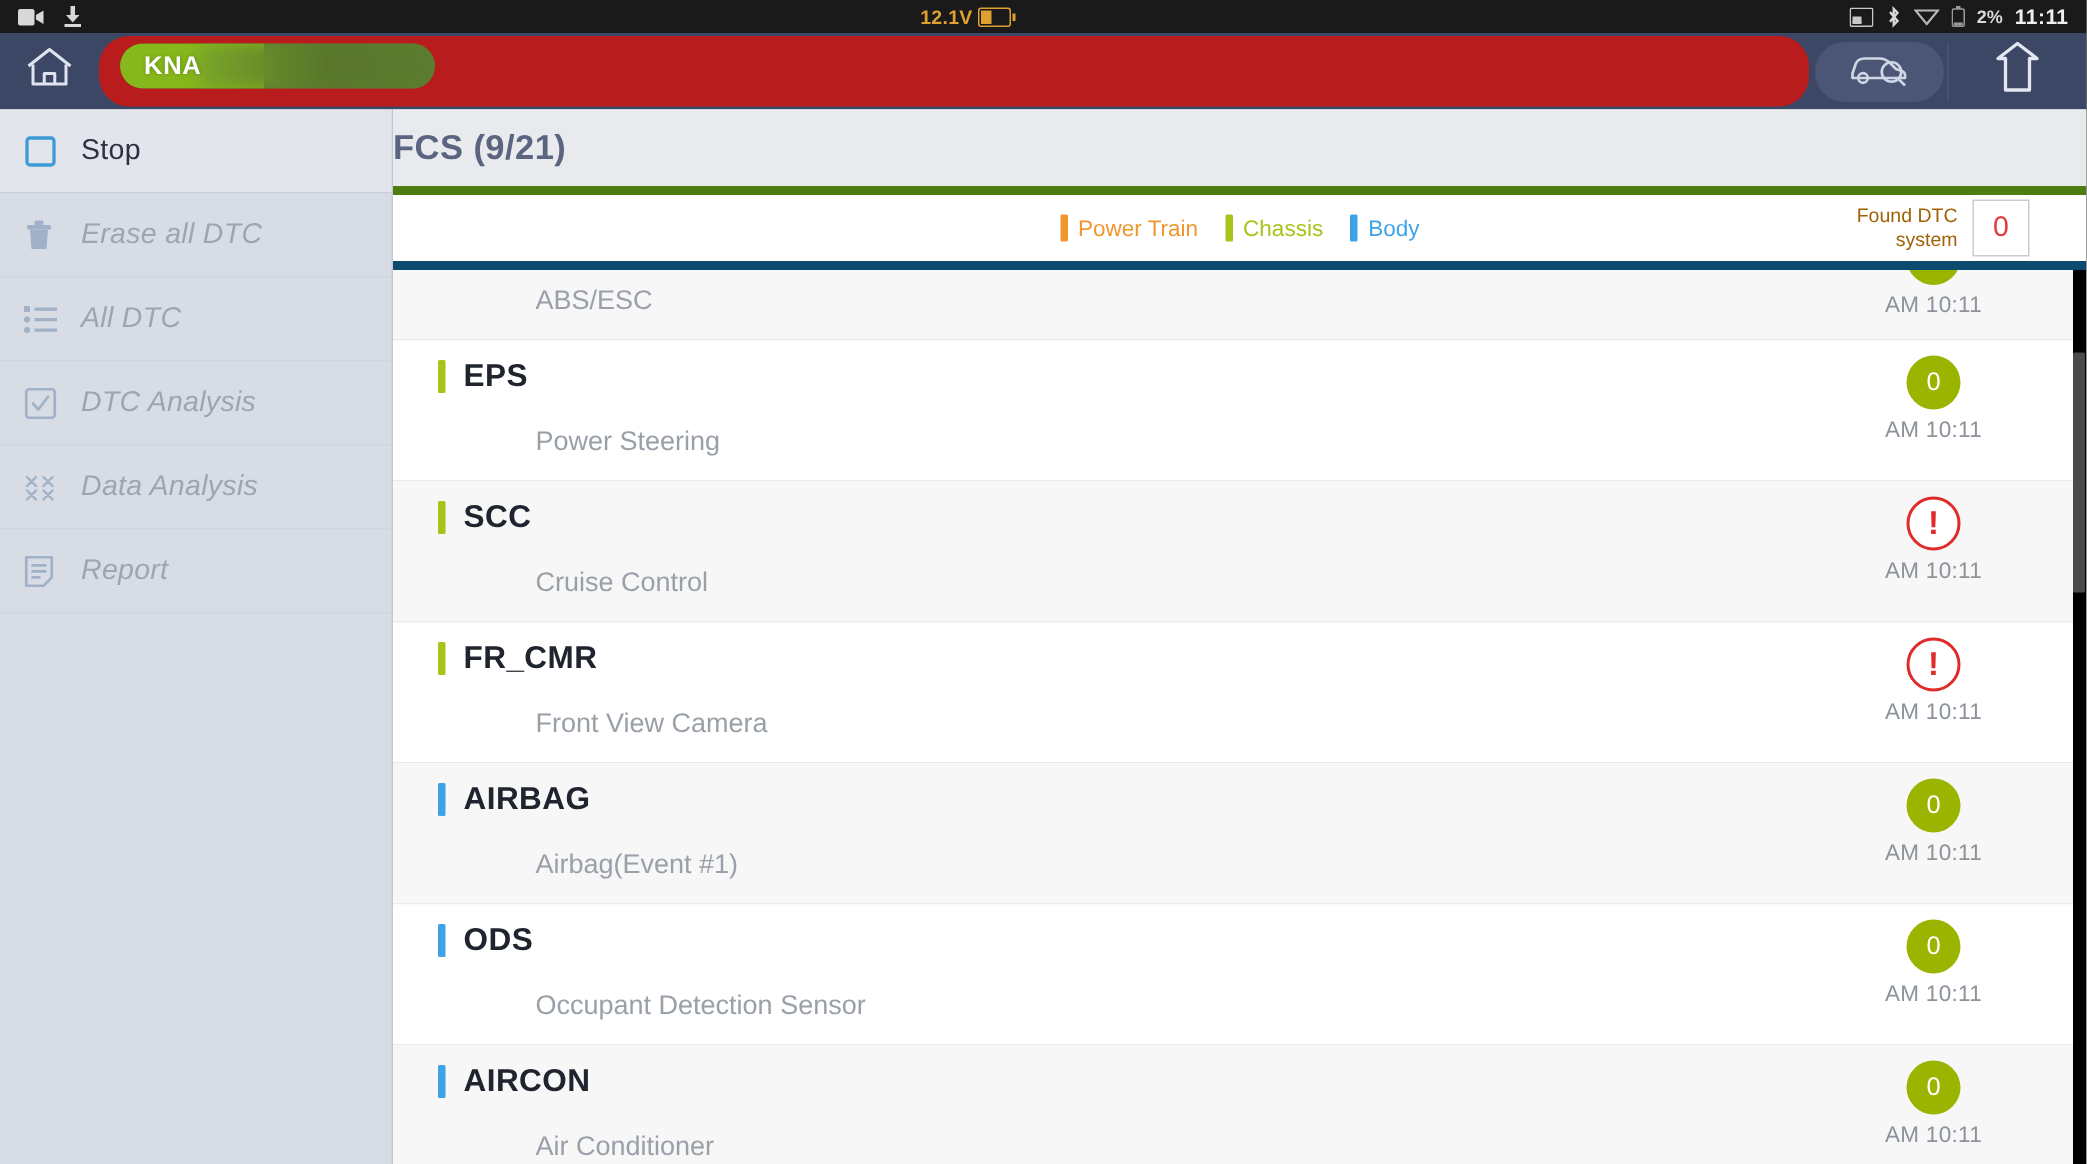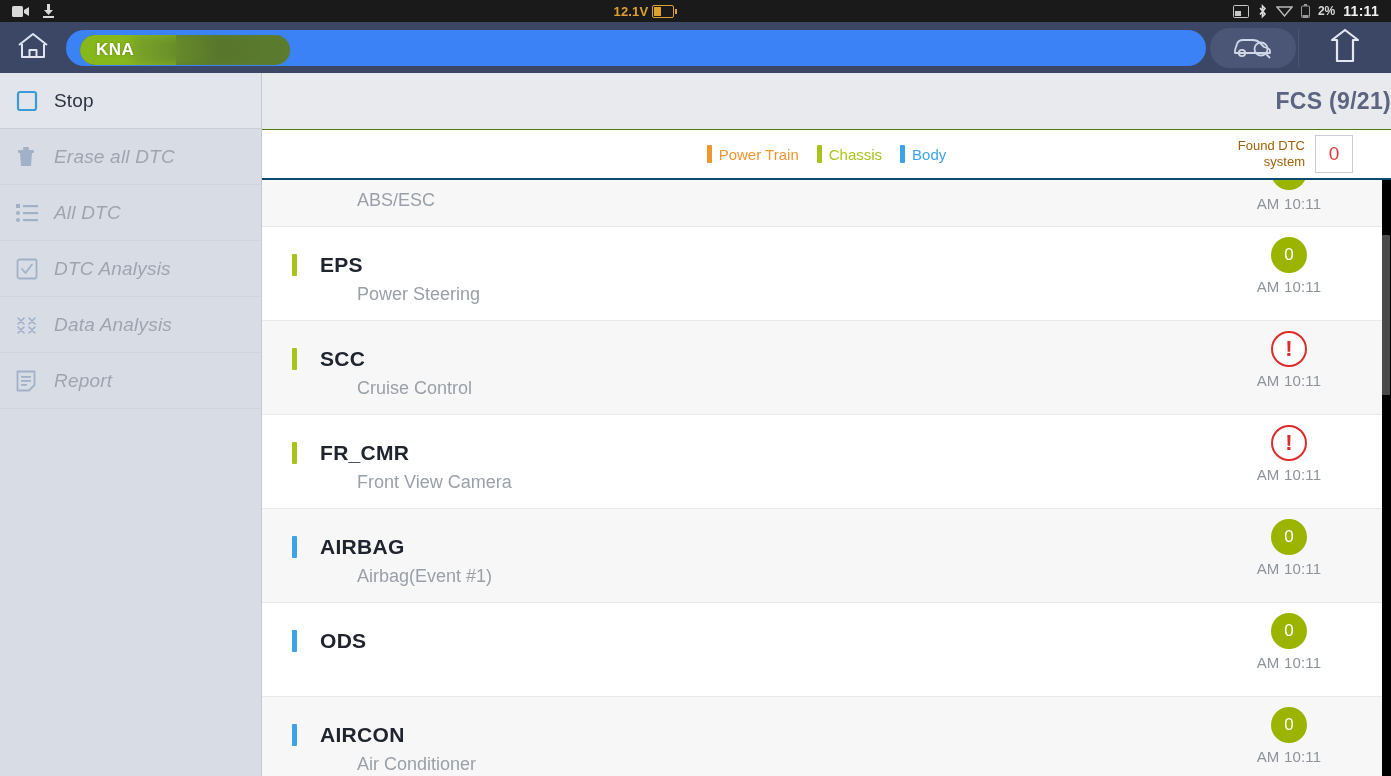--- a/index.html
+++ b/index.html
@@ -37,21 +37,21 @@
 
   
   .titlebar {
     position: absolute; top: 22px; left: 0; width: 1391px; height: 51px;
     background: #3c4766; display: flex; align-items: center;
   }
   .tb-home {
     width: 66px; height: 51px; display: flex; align-items: center; justify-content: center;
   }
   .tb-center {
-    flex: 1; height: 36px; margin: 0 4px 0 0; background: #3b82f6; border-radius: 20px;
+    flex: 1; height: 47px; margin: 0 4px 0 0; background: #b91c1c; border-radius: 20px;
     display: flex; align-items: center; position: relative;
   }
   .vin-badge {
     position: absolute; left: 14px; top: 5px; height: 30px; min-width: 210px;
     border-radius: 15px; background: #5f7d2e;
     display: flex; align-items: center; padding-left: 16px; overflow: hidden;
   }
   .vin-badge:before {
     content: ""; position: absolute; left: 0; top: 0; bottom: 0; width: 96px;
     background: #86b81c; border-radius: 15px 0 0 15px;
@@ -91,48 +91,48 @@
   .side-ico { width: 38px; display: flex; align-items: center; }
   .side-label { font-size: 19px; color: #2c3242; letter-spacing: .2px; }
   .side-item.disabled .side-label { color: #5a6172; }
 
   
   .main {
     position: absolute; top: 73px; left: 262px; width: 1129px; height: 703px;
     background: #ffffff; overflow: hidden;
   }
   .main-head {
-    height: 57px; background: #e8eaee; display: flex; align-items: center; justify-content: flex-end;
-    border-bottom: 1px solid #4d7c0f;
+    height: 57px; background: #e8eaee; display: flex; align-items: center; justify-content: flex-start;
+    border-bottom: 6px solid #4d7c0f;
   }
   .main-head-title { font-size: 23px; font-weight: bold; color: #5b6480; letter-spacing: .3px; }
 
   .legendbar {
     height: 50px; background: #ffffff; display: flex; align-items: center;
-    position: relative; border-bottom: 2px solid #0c4a6e;
+    position: relative; border-bottom: 6px solid #0c4a6e;
   }
   .legend-group { position: absolute; left: 0; right: 0; display: flex; justify-content: center; gap: 18px; align-items: center; }
   .legend-item { display: flex; align-items: center; gap: 7px; }
   .legend-bar { width: 5px; height: 18px; border-radius: 1px; }
   .legend-label { font-size: 15px; }
   .found-box { position: absolute; right: 38px; display: flex; align-items: center; gap: 10px; }
   .found-label { font-size: 13px; color: #a16207; line-height: 1.25; text-align: right; }
   .found-val {
     width: 38px; height: 38px; border: 1px solid #c9ccd3; background: #fff;
     display: flex; align-items: center; justify-content: center;
     font-size: 19px; color: #e03b3b;
   }
 
   
   .syslist { position: relative; height: 596px; overflow: hidden; background: #fff; }
   .sysrow { position: relative; padding: 0 0 0 30px; }
   .sysrow.alt { background: #f7f7f8; }
   .sysrow.white { background: #ffffff; }
   .sysrow-inner { position: relative; height: 93px; }
-  .code-line { position: absolute; left: 0; top: 12px; display: flex; align-items: center; gap: 23px; margin-top: 14px; }
+  .code-line { position: absolute; left: 0; top: 12px; display: flex; align-items: center; gap: 12px; }
   .cbar { width: 5px; height: 22px; border-radius: 1px; }
   .code-txt { font-size: 21px; font-weight: bold; color: #20242e; letter-spacing: .3px; }
   .desc-txt { position: absolute; left: 17px; top: 57px; font-size: 18px; color: #9aa0a8; margin-left: 48px; }
   .row-right {
     position: absolute; right: 42px; top: 10px; width: 120px;
     display: flex; flex-direction: column; align-items: center; gap: 5px;
   }
   .badge-ok {
     width: 36px; height: 36px; border-radius: 50%; background: #9ab400;
     color: #ffffff; font-size: 17px; display: flex; align-items: center; justify-content: center;
@@ -417,20 +417,21 @@
               </div>
             </div>
           </div>
           <div class="rowsep"></div>
           <div class="sysrow white">
             <div class="sysrow-inner">
               <div class="code-line">
                 <span class="cbar" style="background: rgb(61, 163, 232);"></span>
                 <span class="code-txt">ODS</span>
               </div>
+              <div class="desc-txt">Occupant Detection Sensor</div>
               <div class="row-right">
                 <div class="badge-ok">0</div>
                 <div class="row-time">AM 10:11</div>
               </div>
             </div>
           </div>
           <div class="rowsep"></div>
           <div class="sysrow alt">
             <div class="sysrow-inner">
               <div class="code-line">

